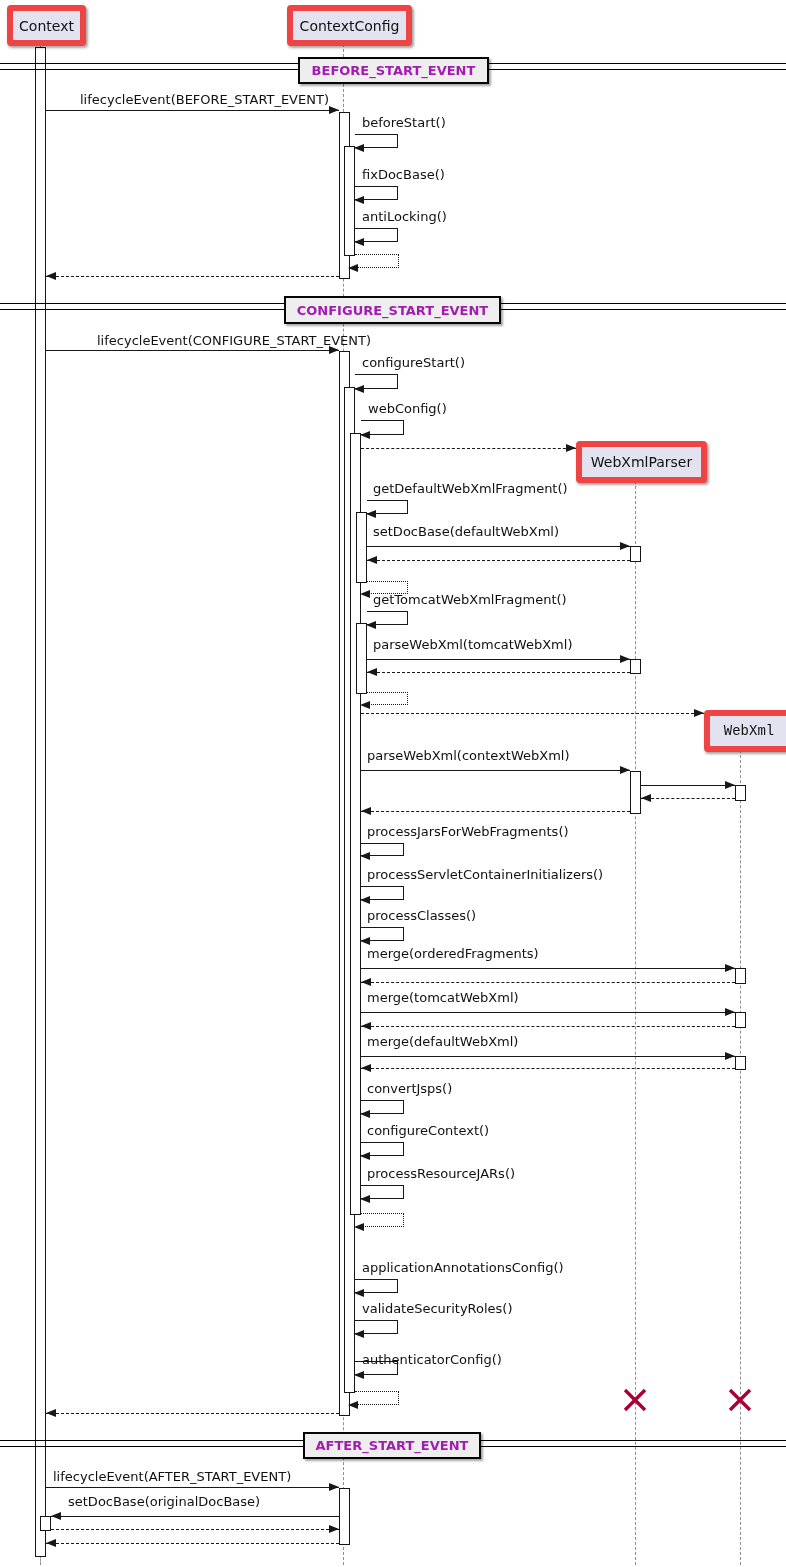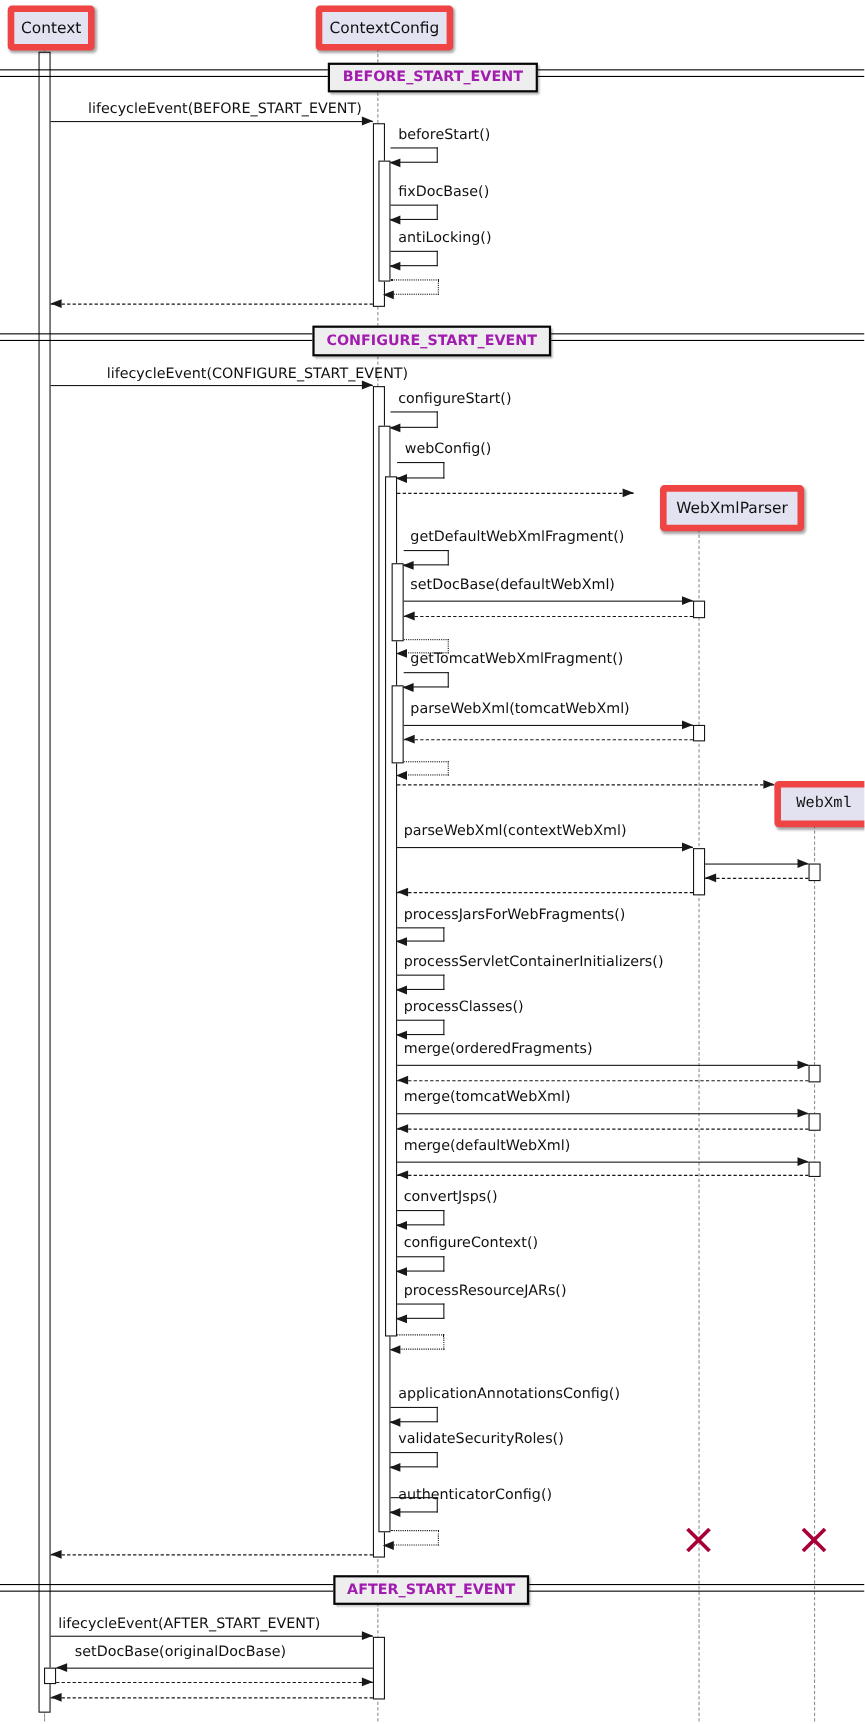--- a/index.html
+++ b/index.html
@@ -279,21 +279,21 @@
   <div class="msg dash" style="left:46px;top:1543px;width:293px;">
       <span class="ah l"></span>
     </div>
 
   <div class="pbox" style="left:7px;top:5px;width:67px;height:29px;">
     <span>Context</span>
   </div>
   <div class="pbox" style="left:287px;top:5px;width:113px;height:29px;">
     <span>ContextConfig</span>
   </div>
-  <div class="pbox" style="left:600px;top:441px;width:119px;height:30px;">
+  <div class="pbox" style="left:576px;top:441px;width:119px;height:30px;">
     <span>WebXmlParser</span>
   </div>
   <div class="pbox" style="left:704px;top:710px;width:78px;height:30px;font-family:Liberation Mono, monospace;">
     <span>WebXml</span>
   </div>
 
   <div class="dbox" style="left:298px;top:57px;width:187px;height:23px;">
     <span>BEFORE_START_EVENT</span>
   </div>
   <div class="dbox" style="left:284px;top:296px;width:213px;height:24px;">

